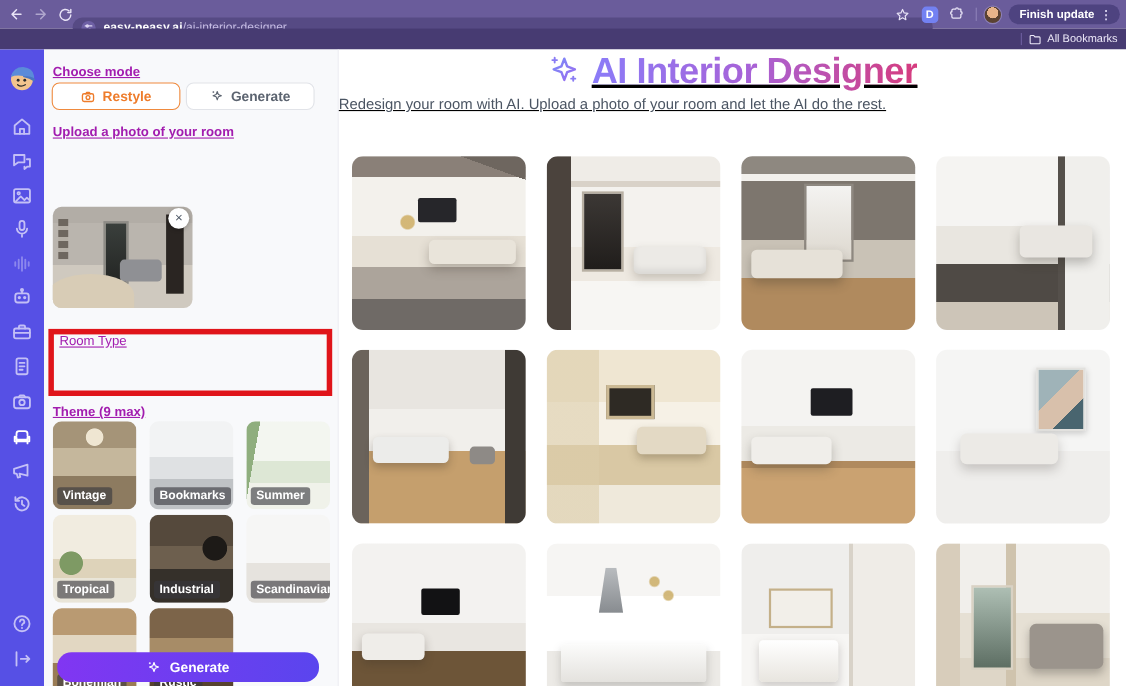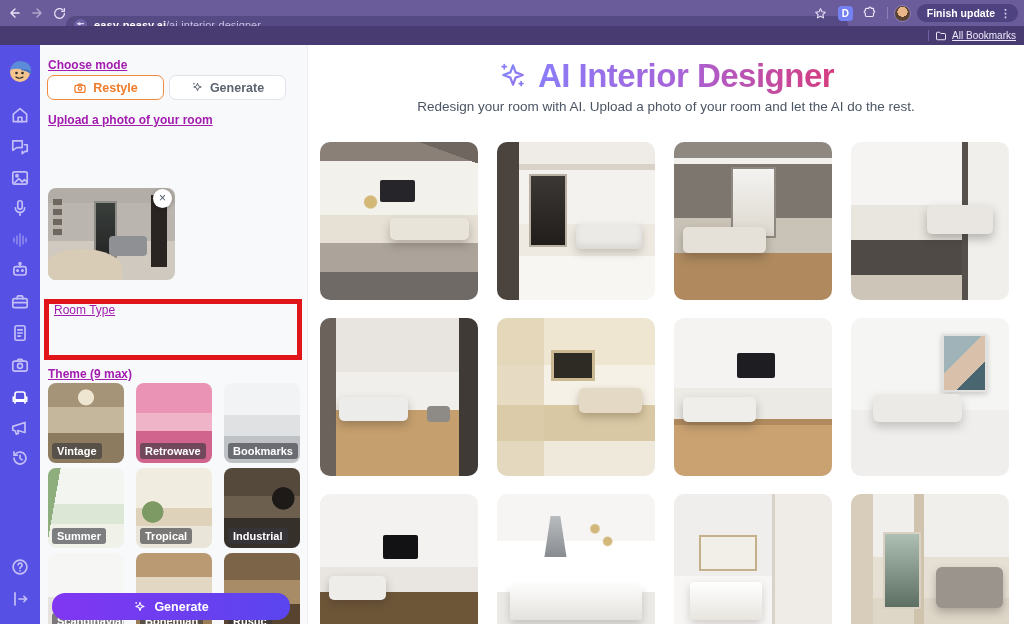--- a/index.html
+++ b/index.html
@@ -17,21 +17,21 @@
   .url-host { color:#ffffff; font-size:11px; font-weight:700; letter-spacing:.1px; }
   .url-path { color:#c6bde4; font-size:11px; }
   .tb-right { position:absolute; right:0; top:0; height:26px; display:flex; align-items:center; gap:6px; padding-right:6px; }
   .ext-d { width:15px; height:15px; border-radius:4px; background:#7381f2; color:#fff; font-size:10px; font-weight:800; display:flex; align-items:center; justify-content:center; }
   .tb-sep { width:1px; height:12px; background:#8d81b8; }
   .avatar { width:17px; height:17px; border-radius:50%; background:radial-gradient(circle at 50% 38%, #e8b48a 0 42%, #5a4232 43% 100%); border:1px solid #8d81b8; }
   .update-pill { height:18px; background:#4e4380; border-radius:9px; color:#fff; font-size:10.5px; font-weight:600; display:flex; align-items:center; gap:5px; padding:0 7px 0 10px; }
   .update-pill .dots { font-size:11px; letter-spacing:0; color:#d9d3ef; }
   .bookmarks { position:absolute; left:0; top:26px; width:1024px; height:19px; background:#473b72; display:flex; align-items:center; justify-content:flex-end; gap:6px; padding-right:8px; }
   .bm-sep { width:1px; height:11px; background:#6d5fa0; }
-  .bm-label { color:#ece8f8; font-size:10px; display:flex; align-items:center; gap:5px;text-decoration:underline; }
+  .bm-label { color:#ece8f8; font-size:10px; display:flex; align-items:center; gap:5px; }
 
   
   .rail { position:absolute; left:0; top:45px; width:40px; height:579px; background:#5650e5; }
   .rail .logo { position:absolute; left:7px; top:12px; width:27px; height:27px; }
   .rail-ic { position:absolute; left:10px; width:20px; height:20px; color:#c3bff6; }
   .rail-ic svg { display:block; }
   .rail-ic.active { color:#ffffff; }
   .rail-ic.dim { opacity:.5; }
 
   
@@ -62,21 +62,21 @@
   .t-summer { background:linear-gradient(100deg,#8fae7e 0 14%, transparent 14%), linear-gradient(180deg,#f3f6f0 0 45%, #dde7d5 45% 70%, #f0f2ea 70% 100%); }
   .t-tropical { background:radial-gradient(circle at 22% 55%, #7e9a64 0 14%, transparent 15%), linear-gradient(180deg,#f1ece0 0 50%, #ded3ba 50% 72%, #e9e5d8 72% 100%); }
   .t-industrial { background:radial-gradient(circle at 78% 38%, #1d1a17 0 14%, transparent 15%), linear-gradient(180deg,#55493c 0 35%, #6d5f4e 35% 62%, #35302a 62% 100%); }
   .t-scandinavian { background:linear-gradient(180deg,#f6f6f5 0 55%, #e6e3de 55% 100%); }
   .t-bohemian { background:linear-gradient(180deg,#b99a72 0 30%, #e2d7c2 30% 62%, #9a7c55 62% 100%); }
   .t-rustic { background:linear-gradient(180deg,#7c6449 0 34%, #a78c67 34% 64%, #57432f 64% 100%); }
   .gen-btn { position:absolute; left:12px; bottom:4px; width:238px; height:27px; border:none; border-radius:13px; background:linear-gradient(90deg,#8136f2,#5a45ee); color:#fff; font-size:12.5px; font-weight:700; display:flex; align-items:center; justify-content:center; gap:7px; cursor:pointer; z-index:15; font-family:inherit; }
 
   
   .main { position:absolute; left:308px; top:45px; width:716px; height:579px; background:#fff; }
-  .hero { position:absolute; left:0; top:12px; width:716px; text-align:center; }
+  .hero { position:absolute; left:0; top:0; width:716px; text-align:left;text-decoration:underline; }
   .hero-row { display:flex; align-items:center; justify-content:center; gap:10px; }
   .hero-title { font-size:33px; font-weight:800; letter-spacing:-.5px; background:linear-gradient(90deg,#8b7cf8 0%, #a763d8 48%, #d63c7e 100%); -webkit-background-clip:text; background-clip:text; color:transparent; }
   .hero-sub { margin-top:4px; font-size:13.5px; color:#4b5563; }
   .gallery { position:absolute; left:12px; top:97px; display:grid; grid-template-columns:repeat(4,158px); grid-auto-rows:158px; gap:18px 19px; }
   .ph { position:relative; border-radius:10px; overflow:hidden; }
   .g1 { background:radial-gradient(circle at 32% 38%, rgba(201,164,80,.75) 0 4%, transparent 5%), linear-gradient(200deg,#6e665f 0 10%, transparent 10%), linear-gradient(180deg,#8a8078 0 12%, #f3f1ec 12% 46%, #e6e0d5 46% 64%, #aca49b 64% 82%, #6f6a66 82% 100%); }
   .g1::after { content:""; position:absolute; right:6%; top:48%; width:50%; height:14%; background:#e9e4da; border-radius:5px; box-shadow:0 5px 10px rgba(60,50,40,.3); }
   .g1::before { content:""; position:absolute; left:38%; top:24%; width:22%; height:14%; background:#26262a; border-radius:2px; }
   .g2 { background:linear-gradient(90deg,#4b433d 0 14%, transparent 14%), linear-gradient(180deg,#efece7 0 14%, #d9d2c8 14% 18%, #f4f2ee 18% 52%, #eee9e1 52% 72%, #f7f6f3 72% 100%); }
   .g2::before { content:""; position:absolute; left:20%; top:20%; width:22%; height:44%; background:linear-gradient(180deg,#3c3835,#201d1b); border:2px solid #b8b0a3; }
@@ -308,23 +308,20 @@
 
     <div class="p-label" style="top:258px; left:14px; font-weight:500">Room Type</div>
     <div class="red-annot"></div>
 
     <div class="p-label" style="top:322px">Theme (9 max)</div>
 
     <div class="theme-grid">
       <div class="theme-card t-vintage">
           <span class="theme-name">Vintage</span>
         </div>
-      <div class="theme-card t-retrowave">
-          <span class="theme-name">Retrowave</span>
-        </div>
       <div class="theme-card t-minimalist">
           <span class="theme-name">Bookmarks</span>
         </div>
       <div class="theme-card t-summer">
           <span class="theme-name">Summer</span>
         </div>
       <div class="theme-card t-tropical">
           <span class="theme-name">Tropical</span>
         </div>
       <div class="theme-card t-industrial">

